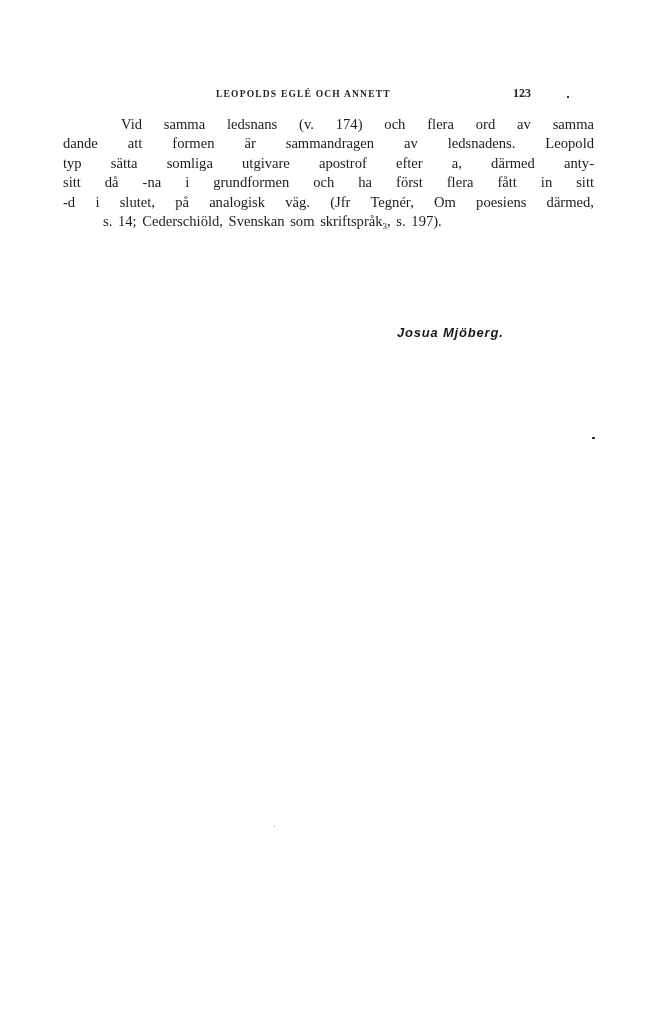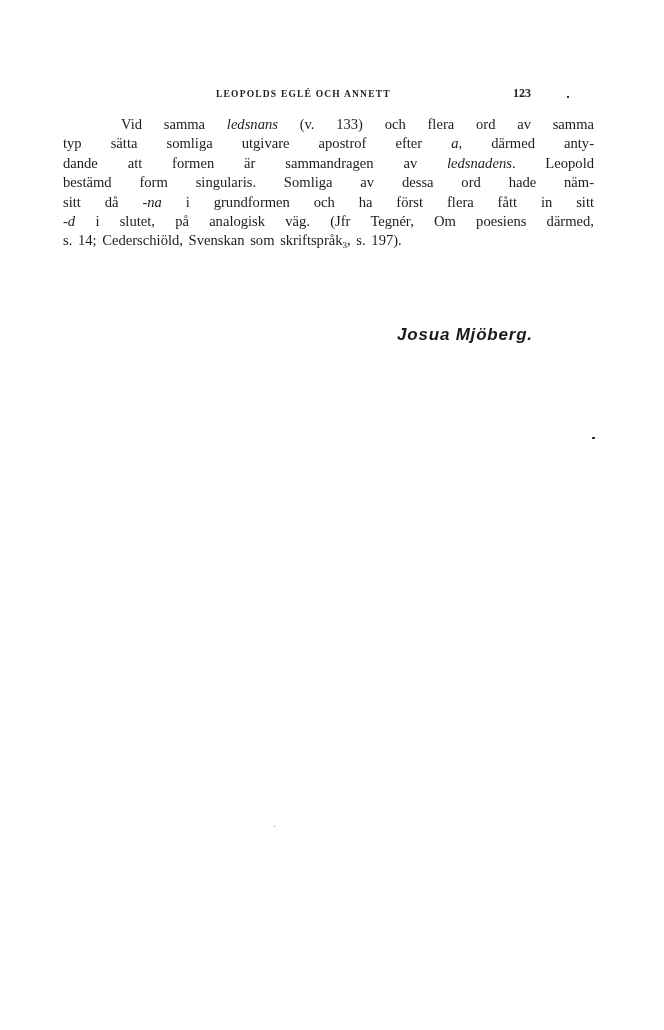--- a/index.html
+++ b/index.html
@@ -58,53 +58,53 @@
     }
     .body-text .line {
       display: block;
       text-align: justify;
       text-align-last: justify;
       white-space: nowrap;
       word-spacing: 2px;
     }
     .body-text .line.last {
       text-align-last: left;
+      margin-left: 40px;
     }
     .body-text .line.first {
       text-indent: 58px;
     }
-    .it { font-style: italic; }
+    .it { }
     .signature {
       position: absolute;
       top: 325px;
       left: 397px;
       font-family: "Liberation Sans", "DejaVu Sans", sans-serif;
       font-style: italic;
       font-weight: bold;
-      font-size: 17px;
+      font-size: 13px;
       letter-spacing: 0.8px;
       color: #1a1a1a;
     }
     sub { font-size: 9px; vertical-align: -3px; line-height: 0; }
   </style>
 </head>
 <body>
 
 <div class="page">
   <div class="running-head">LEOPOLDS EGLÉ OCH ANNETT</div>
   <div class="page-number">123</div>
 
   <div class="speck s1"></div>
   <div class="speck s2"></div>
   <div class="speck s3"></div>
 
   <div class="body-text" id="body-text">
-      <span class="line first"><span>Vid samma </span><span class="it">ledsnans</span><span> (v. 133) och flera ord av samma</span></span>
+      <span class="line first"><span>Vid samma </span><span class="it">ledsnans</span><span> (v. 174) och flera ord av samma</span></span>
+      <span class="line"><span>dande att formen är sammandragen av </span><span class="it">ledsnadens</span><span>. Leopold</span></span>
       <span class="line"><span>typ sätta somliga utgivare apostrof efter </span><span class="it">a</span><span>, därmed anty-</span></span>
-      <span class="line"><span>dande att formen är sammandragen av </span><span class="it">ledsnadens</span><span>. Leopold</span></span>
-      <span class="line"><span>bestämd form singularis. Somliga av dessa ord hade näm-</span></span>
       <span class="line"><span>sitt då </span><span class="it">-na</span><span> i grundformen och ha först flera fått in sitt</span></span>
       <span class="line"><span class="it">-d</span><span> i slutet, på analogisk väg. (Jfr Tegnér, Om poesiens därmed,</span></span>
       <span class="line last"><span>s. 14; Cederschiöld, Svenskan som skriftspråk</span><sub>3</sub><span>, s. 197).</span></span>
     </div>
 
   <div class="signature">Josua Mjöberg.</div>
 </div>
 
 </body></html>

